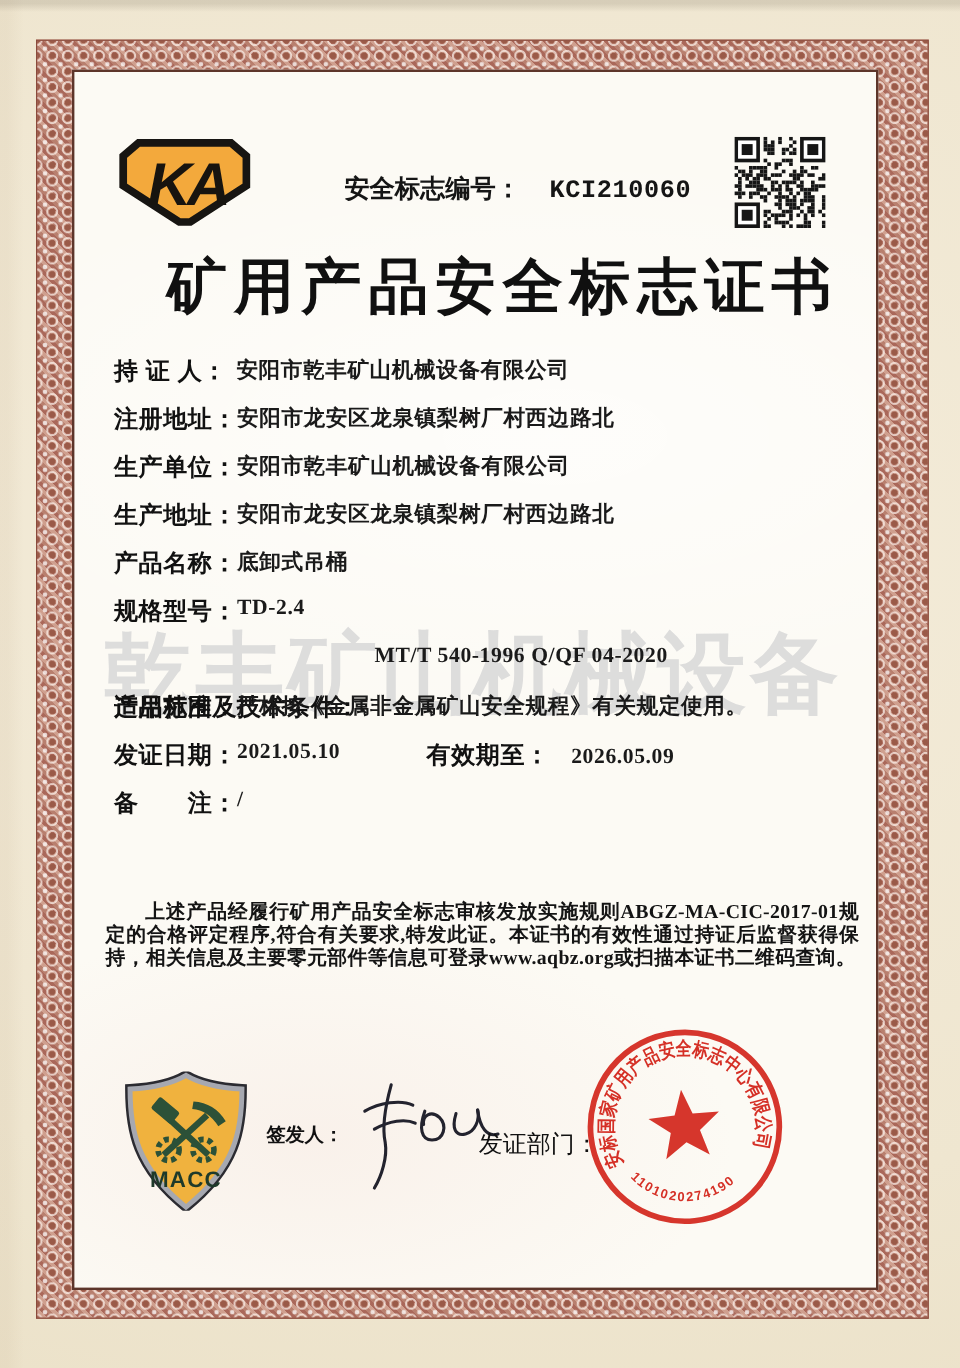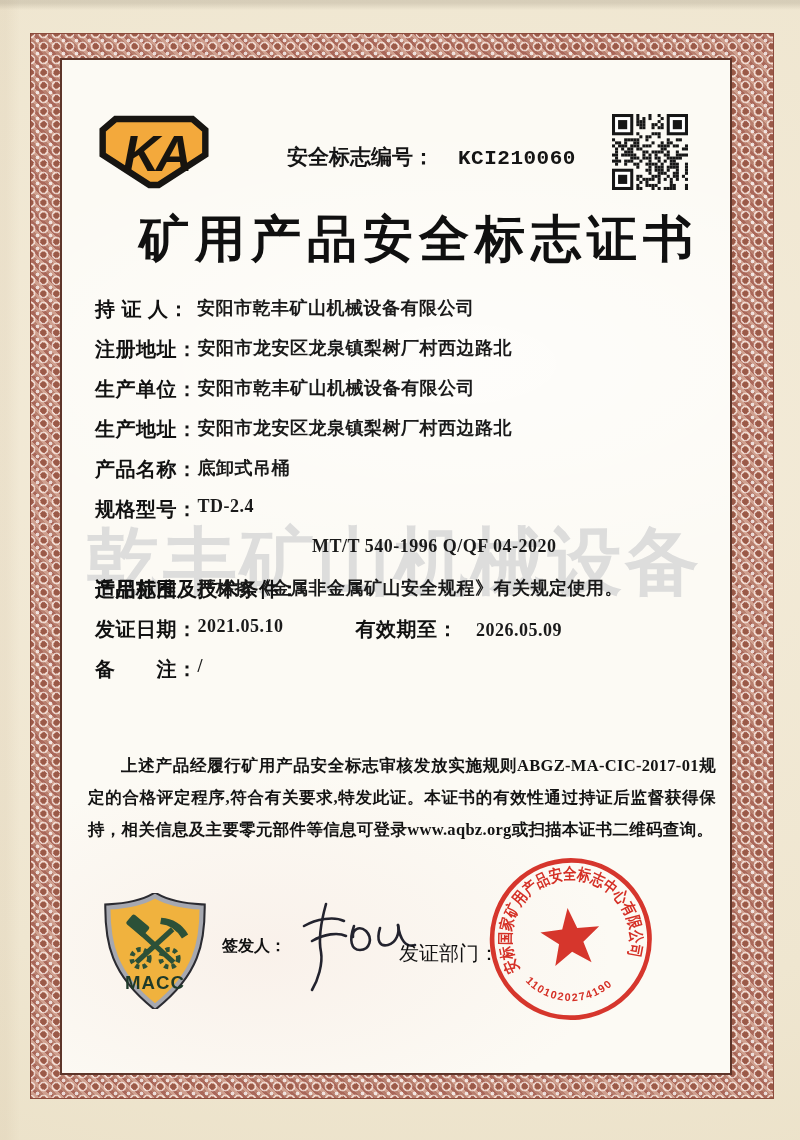--- a/index.html
+++ b/index.html
@@ -73,21 +73,21 @@
   .fvalue{
     font-family:"Liberation Serif","DejaVu Serif",serif;
     font-size:18px;font-weight:600;color:#1a1a1a;white-space:nowrap;letter-spacing:.5px;
   }
   .frow .pair2{margin-left:72px;display:flex;align-items:baseline;}
   .frow .pair2 .flabel{min-width:0;margin-right:18px;}
   
   .statement{
     position:absolute;left:88px;top:750px;width:628px;
     font-family:"Liberation Serif","DejaVu Serif",serif;
-    font-size:16.5px;line-height:32px;font-weight:700;color:#141414;
+    font-size:16.5px;line-height:19px;font-weight:700;color:#141414;
     text-align:justify;text-indent:2em;letter-spacing:.3px;
   }
   
   .macc{position:absolute;left:103px;top:893px;}
   .signer-label{position:absolute;left:222px;top:936px;font-size:16px;font-weight:700;color:#111;}
   .signature{position:absolute;left:288px;top:896px;}
   .dept-label{position:absolute;left:399px;top:940px;font-size:20px;font-weight:400;color:#111;}
   .seal{position:absolute;left:483px;top:851px;transform:rotate(-6deg);}
 </style>
 </head>

